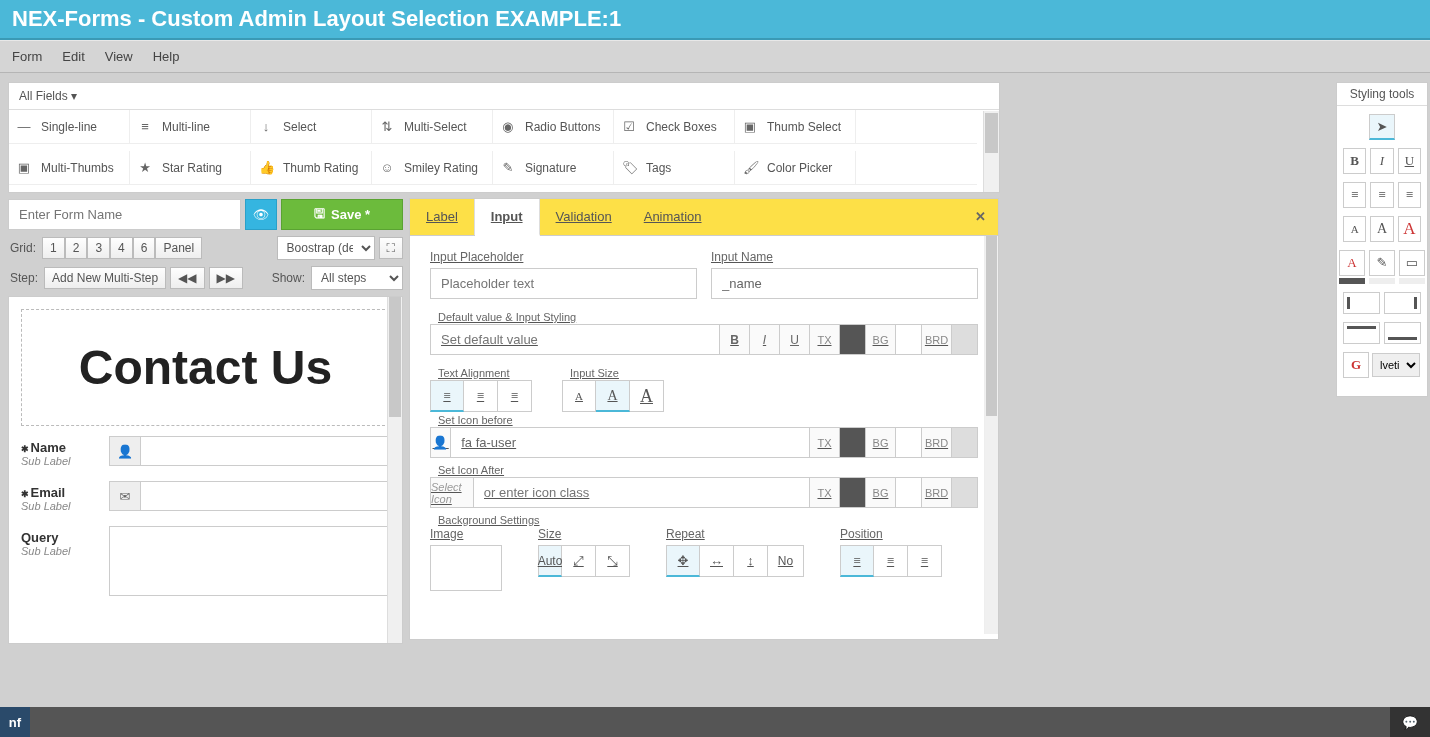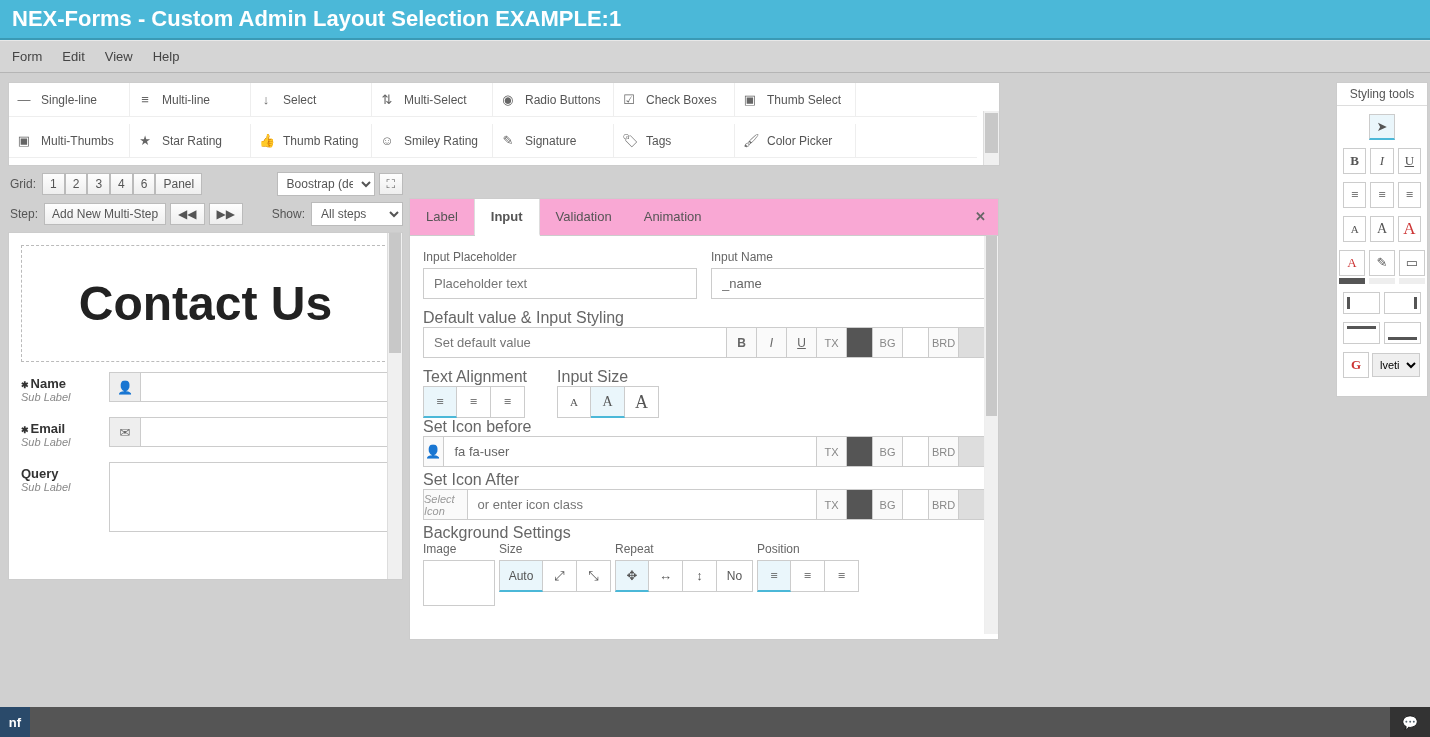--- a/index.html
+++ b/index.html
@@ -35,50 +35,50 @@
 .flabel { width: 78px; padding-top: 4px; }
 .flabel b { font-size: 13px; color: #333; }
 .flabel .req::before { content: "✱"; font-size: 9px; margin-right: 2px; color: #333; }
 .flabel .sub { font-size: 11px; color: #888; font-style: italic; }
 .input-group { display: flex; flex: 1; }
 .input-addon { width: 32px; border: 1px solid #ccc; background: #eee; display: flex; align-items: center; justify-content: center; color: #666; }
 .input-box { flex: 1; border: 1px solid #ccc; border-left: none; background: #fff; height: 30px; }
 .textarea-box { flex: 1; border: 1px solid #ccc; background: #fff; height: 70px; }
 
 .props-panel { position: absolute; left: 401px; top: 116px; width: 590px; height: 442px; background: #fff; border: 1px solid #ccc; }
-.tabs { display: flex; border-bottom: 1px solid #ccc; background: #f9a8d4; position: relative; }
+.tabs { display: flex; border-bottom: 1px solid #ccc; background: #fde047; position: relative; text-decoration: underline; }
 .tab { padding: 10px 16px; color: #555; cursor: pointer; border-right: 1px solid #ddd; }
 .tab.active { background: #fff; border-bottom: 2px solid #fff; margin-bottom: -1px; font-weight: 600; }
 .tab-close { position: absolute; right: 12px; top: 10px; font-weight: bold; color: #666; cursor: pointer; }
-.props-body { padding: 14px 13px; height: 398px; overflow: hidden; position: relative; }
+.props-body { padding: 14px 20px; height: 398px; overflow: hidden; position: relative; text-decoration: underline; }
 .props-body .sb { position: absolute; right: 0; top: 0; bottom: 0; width: 14px; background: #f0f0f0; border-left: 1px solid #eee; }
 .props-body .sb::before { content:""; position:absolute; top:0; left:1px; right:1px; height:180px; background:#c8c8c8; }
 .row3 { display: flex; gap: 14px; margin-bottom: 10px; }
 .col { flex: 1; }
 .lbl { font-size: 12px; color: #666; margin-bottom: 4px; display: block; }
 .inp { width: 100%; border: 1px solid #ccc; padding: 7px 10px; font-size: 13px; color: #666; background: #fff; }
 .inp.ph { color: #aaa; }
-.sect-label { font-size: 16px; color: #666; margin: 8px 0 4px; }
+.sect-label { font-size: 11px; color: #666; margin: 8px 8px 4px; }
 .inline-row { display: flex; align-items: stretch; }
 .inline-row .inp { flex: 1; }
 .mini-btns { display: flex; }
 .mini-btn { border: 1px solid #ccc; border-left: none; background: #fafafa; width: 30px; display: flex; align-items: center; justify-content: center; font-size: 12px; color: #666; cursor: pointer; }
 .swatch { width: 26px; border: 1px solid #ccc; border-left: none; background: #555; }
 .swatch.white { background: #fff; }
 .swatch.grey { background: #ddd; }
 .mini-txt { border: 1px solid #ccc; border-left: none; width: 30px; display: flex; align-items: center; justify-content: center; font-size: 11px; color: #888; background: #fafafa; }
 .btn-grp { display: flex; gap: 0; }
 .sq-btn { border: 1px solid #ccc; width: 34px; height: 32px; display: flex; align-items: center; justify-content: center; background: #fff; cursor: pointer; font-family: Georgia, serif; }
 .sq-btn + .sq-btn { border-left: none; }
 .sq-btn.active { background: #eaf6fb; border-bottom: 2px solid #4bb8d8; }
-.sq-btn.auto { width: 44px; font-family: inherit; font-size: 12px; }
+.sq-btn.auto { width: 24px; font-family: inherit; font-size: 12px; }
 .icon-prefix { width: 32px; border: 1px solid #ccc; background: #fafafa; display: flex; align-items: center; justify-content: center; color: #666; }
 .icon-row { display: flex; margin-bottom: 4px; }
 .icon-row .inp { border-left: none; }
-.bg-row { display: flex; gap: 4px; align-items: flex-start; }
+.bg-row { display: flex; gap: 36px; align-items: flex-start; }
 .bg-col .lbl2 { font-size: 12px; color: #666; margin-bottom: 4px; }
 .img-well { width: 72px; height: 46px; border: 1px solid #ccc; background: #fff; }
 
 .styling-panel { position: absolute; right: 2px; top: 82px; width: 92px; background: #fff; border: 1px solid #ccc; padding-bottom: 10px; }
 .styling-title { font-size: 12px; padding: 4px 6px; border-bottom: 1px solid #ddd; text-align: center; }
 .st-row { display: flex; justify-content: center; gap: 4px; margin: 8px 6px; }
 .st-btn { border: 1px solid #ccc; width: 26px; height: 26px; display: flex; align-items: center; justify-content: center; background: #fff; font-size: 13px; cursor: pointer; font-family: Georgia, serif; }
 .st-btn.active { background: #eaf6fb; border-bottom: 2px solid #4bb8d8; }
 .st-btn.wide { width: 38px; height: 22px; position: relative; }
 .st-btn .bar { position: absolute; top: 4px; bottom: 4px; background: #555; }
@@ -98,20 +98,23 @@
 
 <div class="menu-bar">
   <span>Form</span>
   <span>Edit</span>
   <span>View</span>
   <span>Help</span>
 </div>
 
 <div class="main-area">
   <div class="fields-panel">
+    <div class="fields-dd">
+      <span>All Fields</span> <span>▾</span>
+    </div>
     <div class="fields-grid" id="fields-grid">
         <div class="field-cell">
           <span class="ico">—</span>
           <span>Single-line</span>
         </div>
         <div class="field-cell">
           <span class="ico">≡</span>
           <span>Multi-line</span>
         </div>
         <div class="field-cell">
@@ -168,20 +171,30 @@
         </div>
         <div class="field-cell">
           <span class="ico"></span>
           <span></span>
         </div>
       </div>
     <div class="scrollbar-v"></div>
   </div>
 
   <div class="left-col">
+    <div class="form-name-row">
+      <input class="form-name-input" placeholder="Enter Form Name" style="">
+      <div class="btn-preview">
+          <span>👁</span>
+        </div>
+      <div class="btn-save">
+          <span>🖫</span>
+          <span>Save *</span>
+        </div>
+    </div>
 
     <div class="toolbar-row">
       <span class="tb-label">Grid:</span>
       <span id="grid-btns"><button class="tb-btn">1</button><button class="tb-btn">2</button><button class="tb-btn">3</button><button class="tb-btn">4</button><button class="tb-btn">6</button><button class="tb-btn">Panel</button></span>
       <span style="flex:1"></span>
       <select class="tb-select" style="width:98px"><option>Boostrap (defa</option></select>
       <button class="tb-btn">⛶</button>
     </div>
 
     <div class="toolbar-row">

